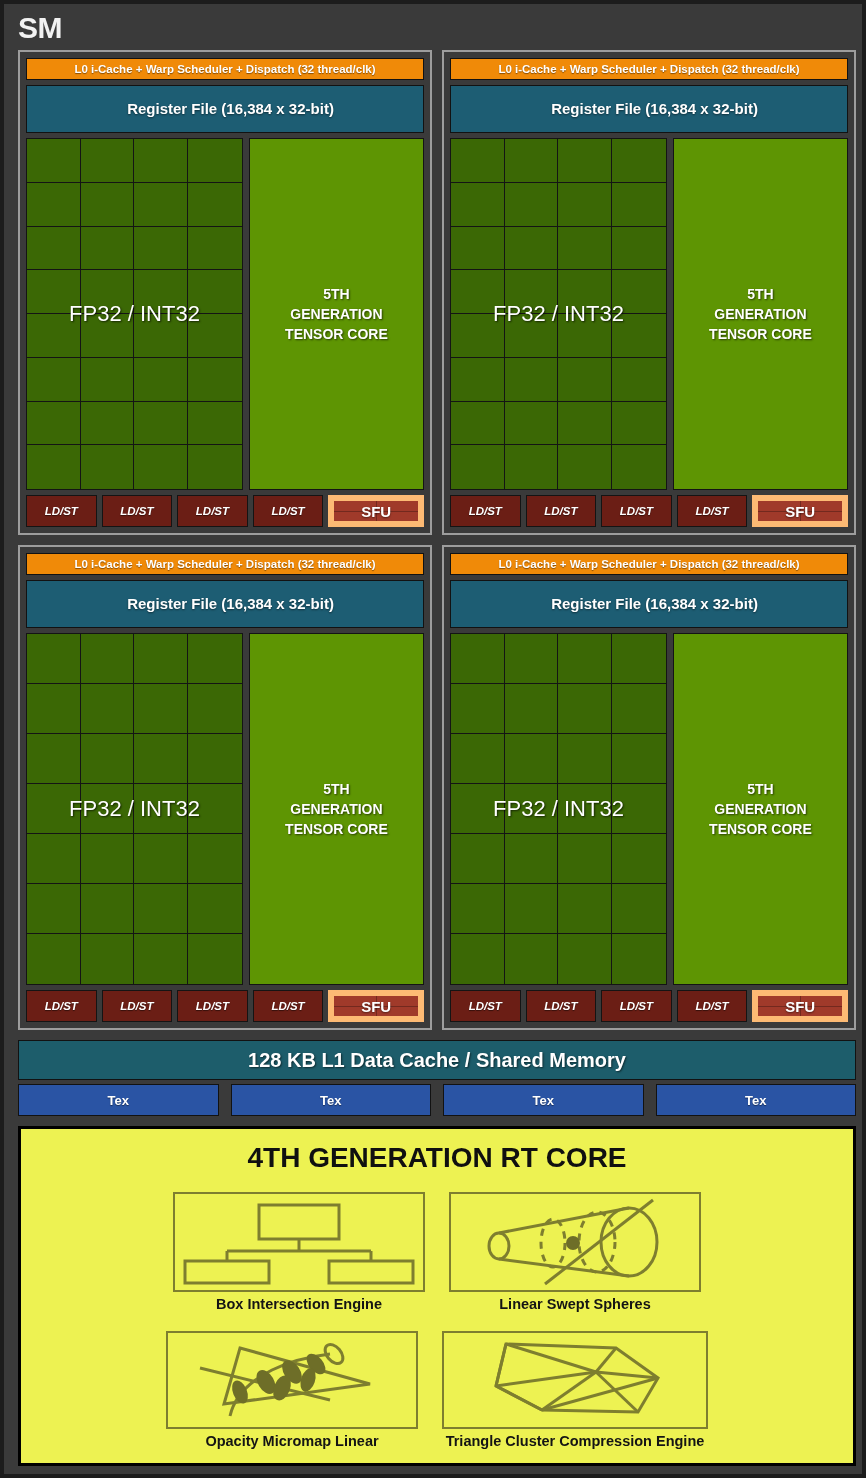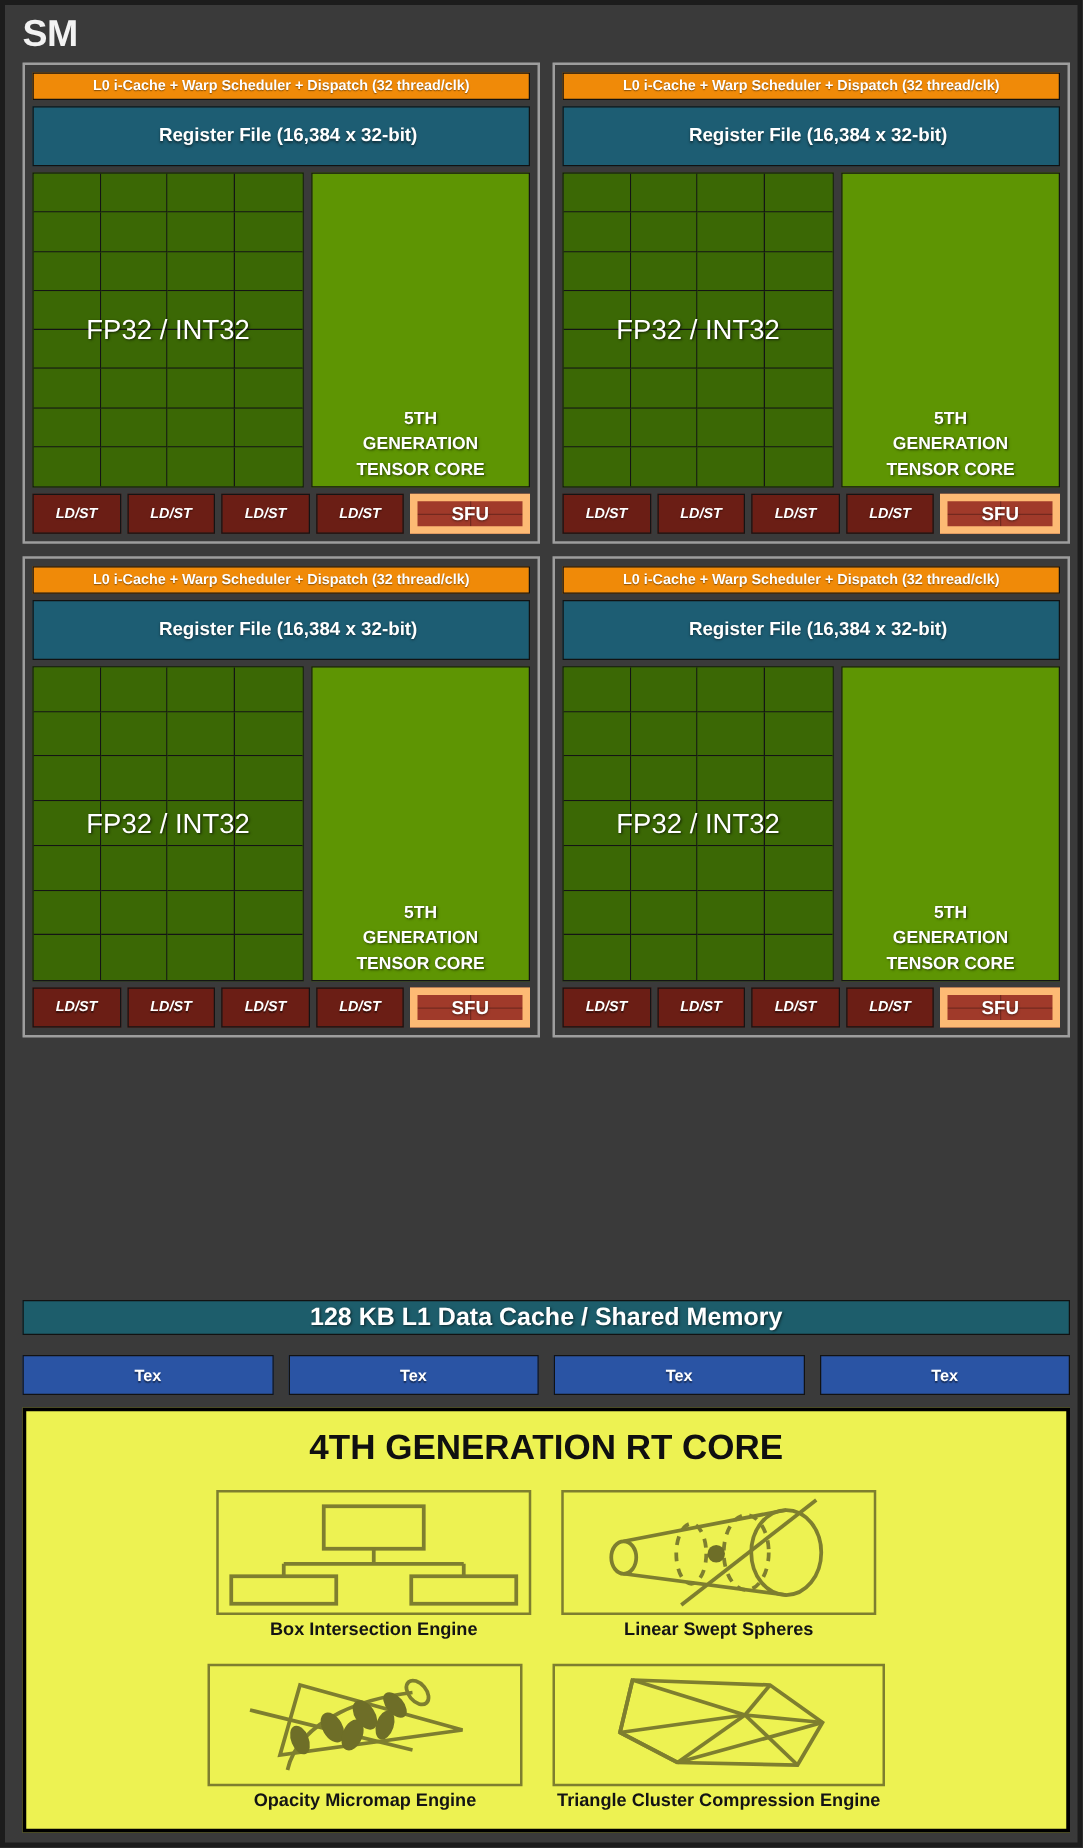--- a/index.html
+++ b/index.html
@@ -23,21 +23,21 @@
     left: 14px; top: 4px;
     font-size: 30px; font-weight: bold;
     color: #f2f2f2;
     letter-spacing: -0.5px;
     line-height: 40px;
   }
   
   #processing-blocks {
     position: absolute;
     left: 14px; top: 46px;
-    width: 838px; height: 780px;
+    width: 838px; height: 980px;
     display: grid;
     grid-template-columns: 1fr 1fr;
     grid-template-rows: 1fr 1fr;
     gap: 10px;
   }
   .proc-block {
     border: 2px solid #9d9d9d;
     background: #3a3a3a;
     padding: 6px;
     display: flex;
@@ -101,21 +101,21 @@
     font-size: 22px;
     font-weight: normal;
     text-shadow: 1px 1px 2px rgba(0,0,0,.65);
     pointer-events: none;
   }
   .tensor-core {
     flex: 1;
     background: #5e9503;
     border: 1px solid #141414;
     display: flex;
-    align-items: flex-end;
+    align-items: center;
     justify-content: center;
     text-align: center;
     color: #ffffff;
     font-size: 14px;
     font-weight: bold;
     line-height: 1.45;
     text-shadow: 1px 1px 2px rgba(0,0,0,.6);
     padding: 4px;
   }
   .ldst-row {
@@ -162,21 +162,21 @@
     position: absolute;
     top: 50%; left: 0; right: 0;
     height: 1px;
     background: rgba(0,0,0,.28);
   }
   .sfu-cell > span { position: relative; z-index: 2; }
   
   #l1-cache {
     position: absolute;
     left: 14px; top: 1036px;
-    width: 838px; height: 28px;
+    width: 838px; height: 40px;
     background: #1d5d6b;
     border: 1px solid #121212;
     color: #ffffff;
     font-size: 20px;
     font-weight: bold;
     display: flex;
     align-items: center;
     justify-content: center;
     text-shadow: 1px 1px 2px rgba(0,0,0,.55);
   }
@@ -551,21 +551,21 @@
               <ellipse cx="66" cy="54" rx="7" ry="12" transform="rotate(-22 66 54)"></ellipse>
               <ellipse cx="92" cy="44" rx="8" ry="13" transform="rotate(-30 92 44)"></ellipse>
               <ellipse cx="118" cy="34" rx="8" ry="13" transform="rotate(-34 118 34)"></ellipse>
               <ellipse cx="142" cy="26" rx="7" ry="12" transform="rotate(-40 142 26)"></ellipse>
               <ellipse cx="108" cy="50" rx="8" ry="13" transform="rotate(22 108 50)"></ellipse>
               <ellipse cx="134" cy="42" rx="7" ry="12" transform="rotate(18 134 42)"></ellipse>
             </g>
             <ellipse cx="160" cy="16" rx="7" ry="11" fill="none" stroke="#7e7e2f" stroke-width="3" transform="rotate(-40 160 16)"></ellipse>
           </svg>
         </div>
-        <div class="engine-label">Opacity Micromap Engine</div>
+        <div class="engine-label">Opacity Micromap Linear</div>
       </div>
 
       <div class="engine e5">
         <div class="engine-box">
           <svg class="icon-svg" width="250" height="84" viewBox="0 0 250 84">
             <g fill="none" stroke="#7e7e2f" stroke-width="3">
               <polygon points="56,6 166,10 208,40 188,74 92,72 46,48"></polygon>
               <line x1="56" y1="6" x2="46" y2="48"></line>
               <line x1="56" y1="6" x2="146" y2="34"></line>
               <line x1="166" y1="10" x2="146" y2="34"></line>

